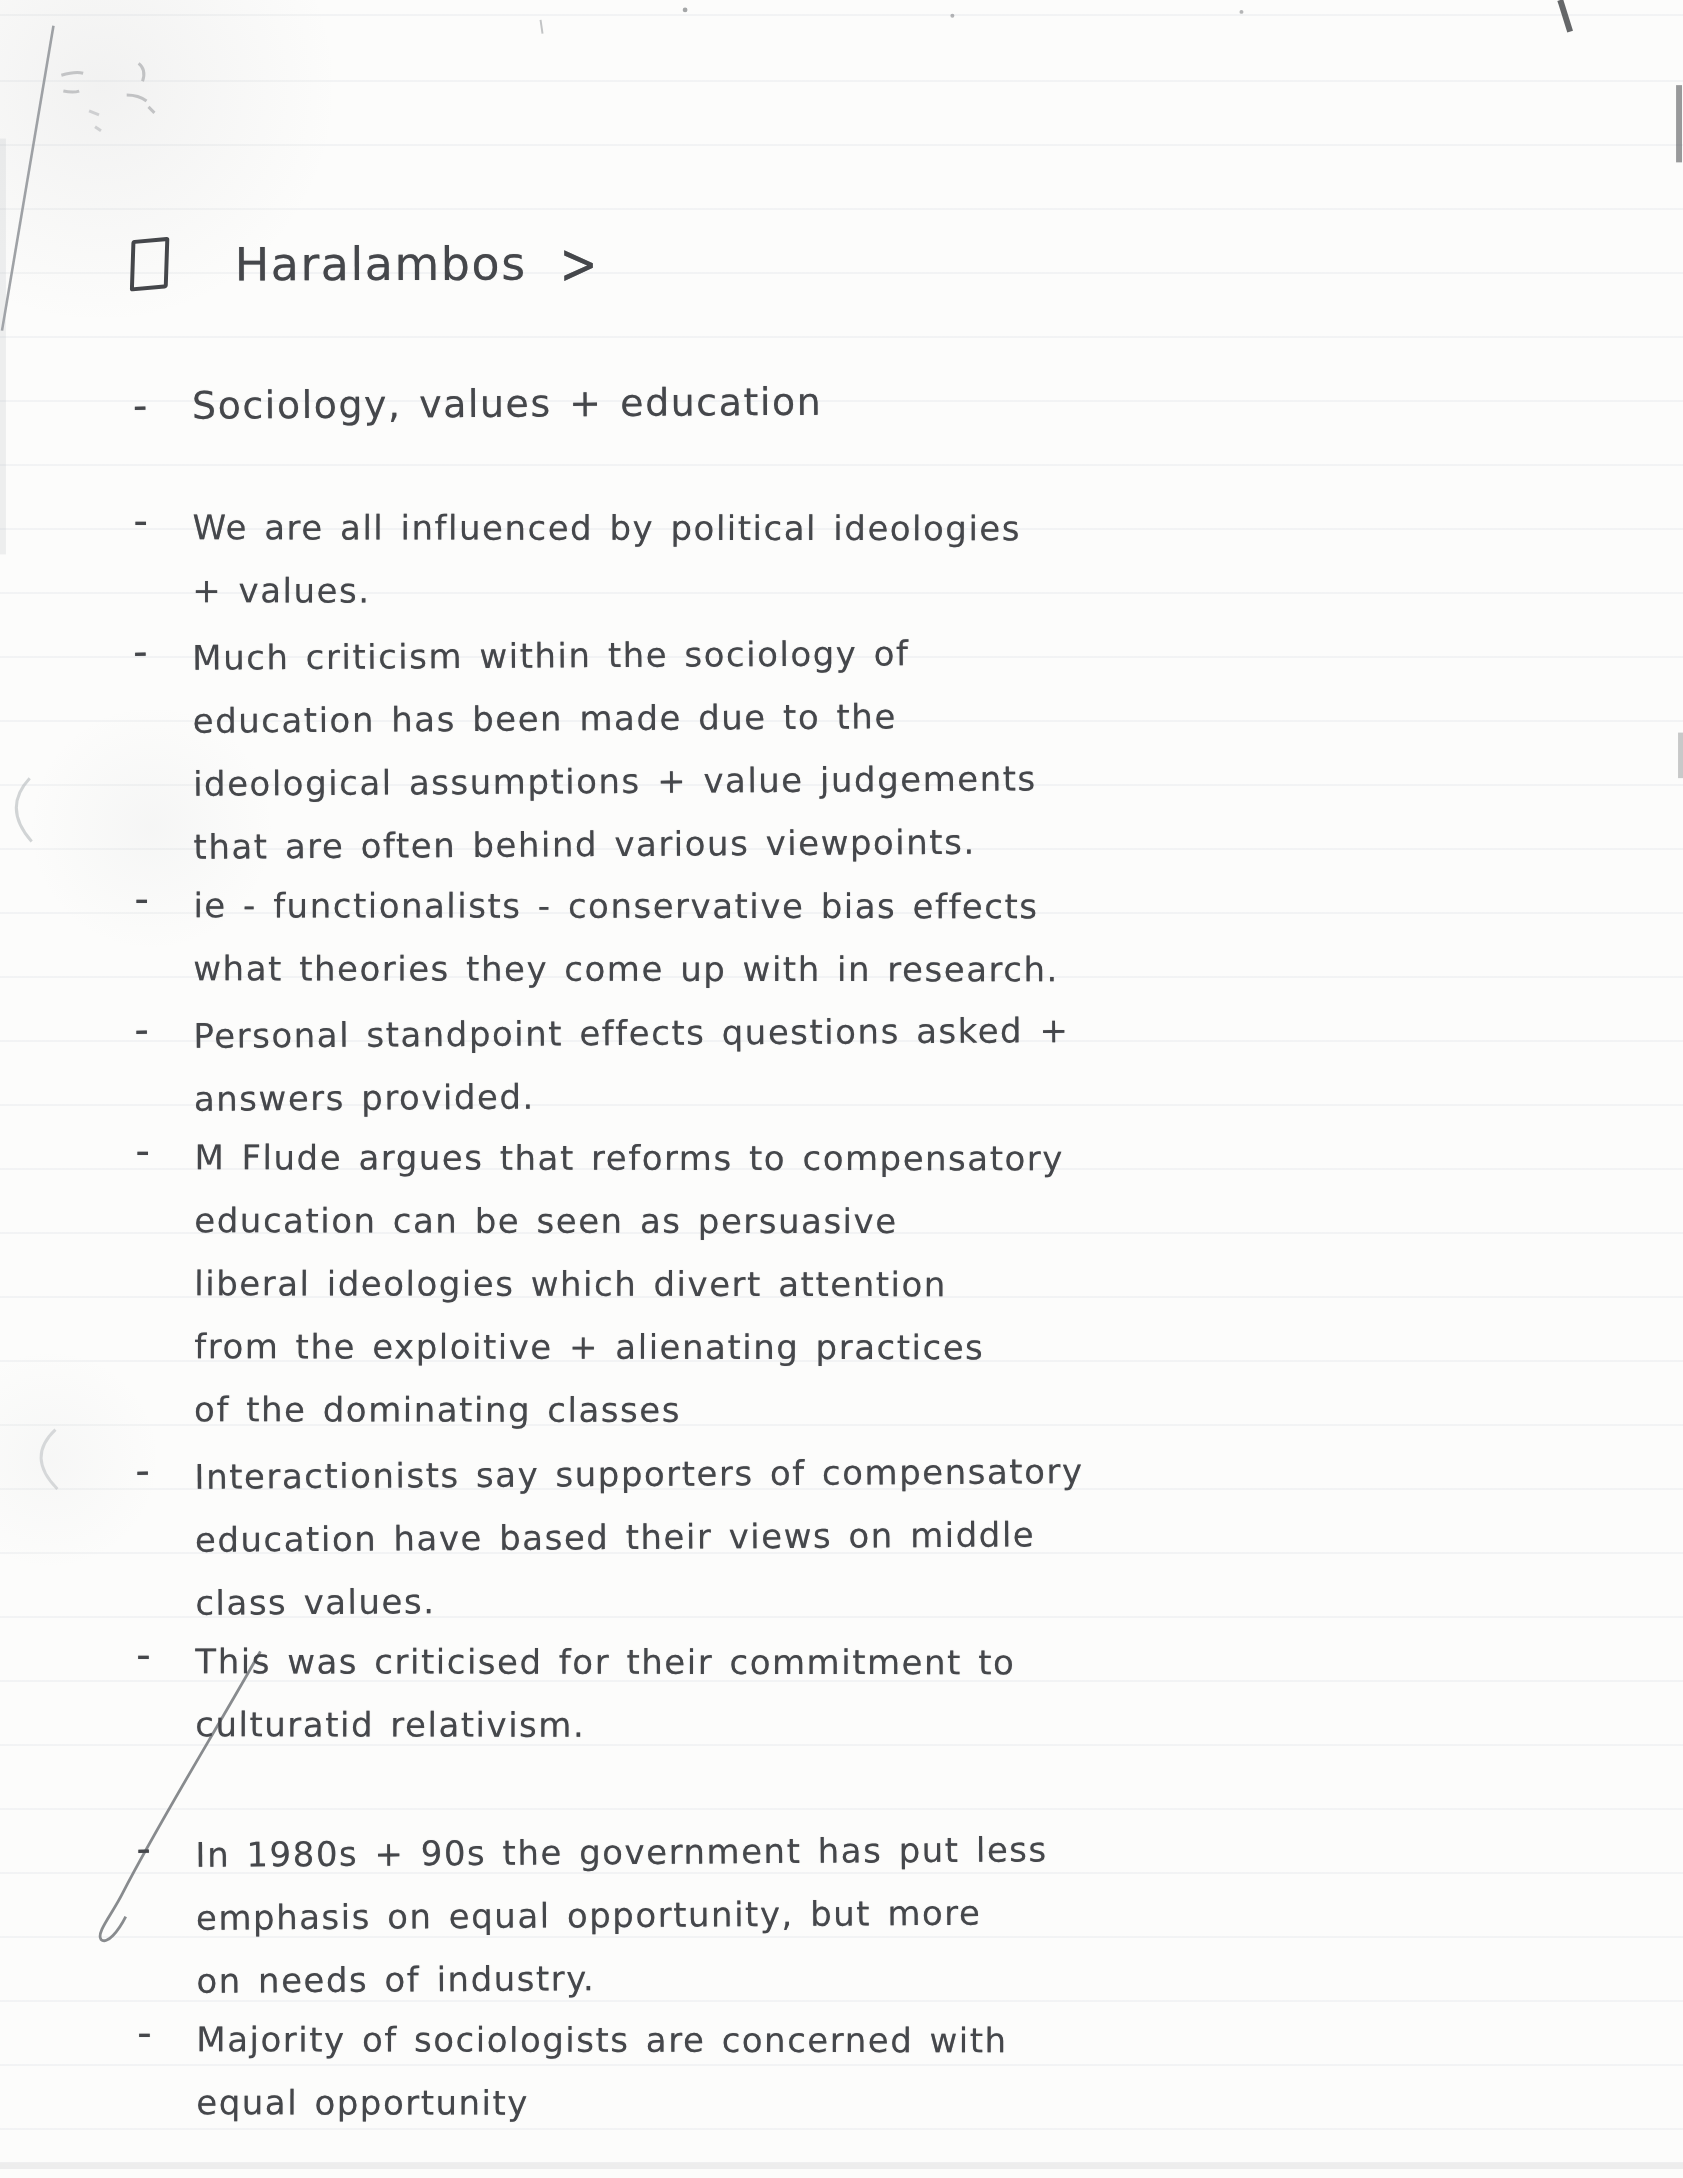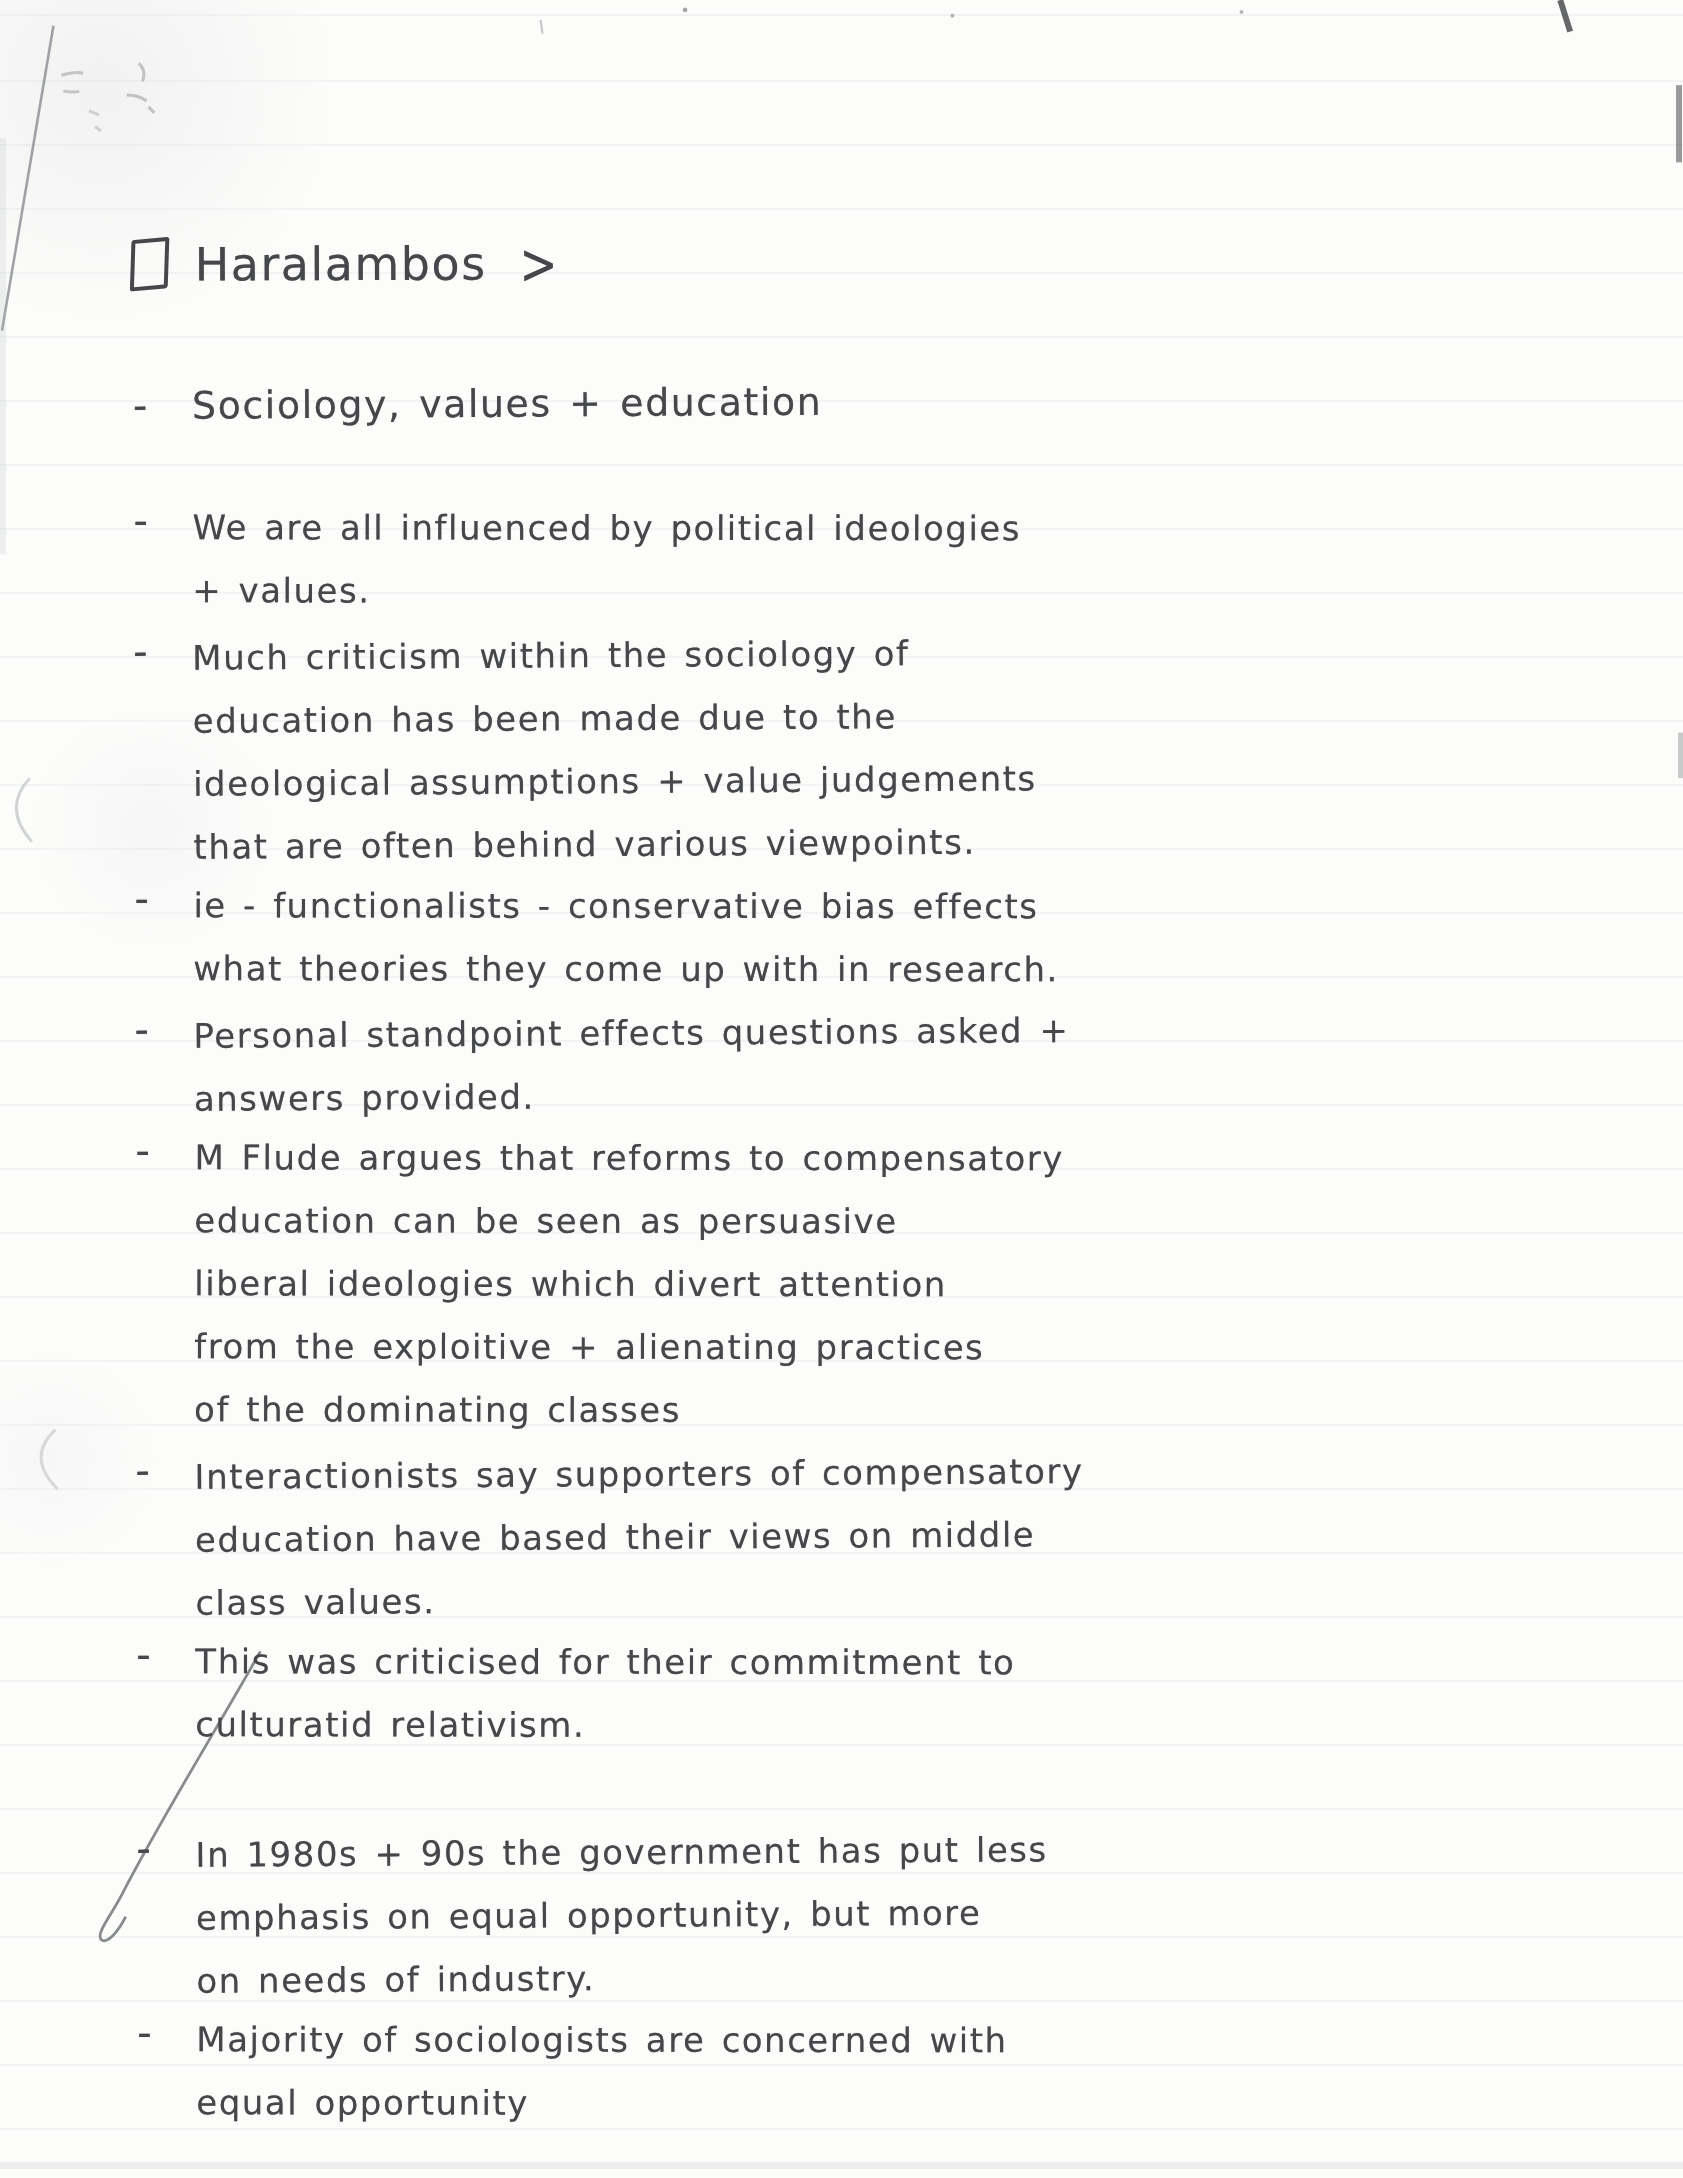--- a/index.html
+++ b/index.html
@@ -35,21 +35,21 @@
     text-shadow:0 0 0.7px rgba(69,71,75,0.55);
     word-spacing:4px;
   }
   .header { display:flex; align-items:center; height:73px; }
   .boxicon {
     display:inline-block; width:38px; height:51px;
     border:4px solid var(--ink); border-radius:3px;
     transform:rotate(-5deg) skewX(-7deg);
     margin:0 26px 0 -4px;
   }
-  .title { font-size:46px; }
+  .title { font-size:46px;margin-left:40px; }
   .arrow {
     font-size:57px; margin-left:28px;
     transform:scaleX(0.8); display:inline-block;
   }
   .subtitle { margin-top:71px; padding-left:77px; }
   .subtitle .marker { top:8px; }
   .subtitle .line { font-size:38px; }
   .list { margin-top:63px; }
   .bullet { position:relative; padding-left:57px; }
   .marker {

